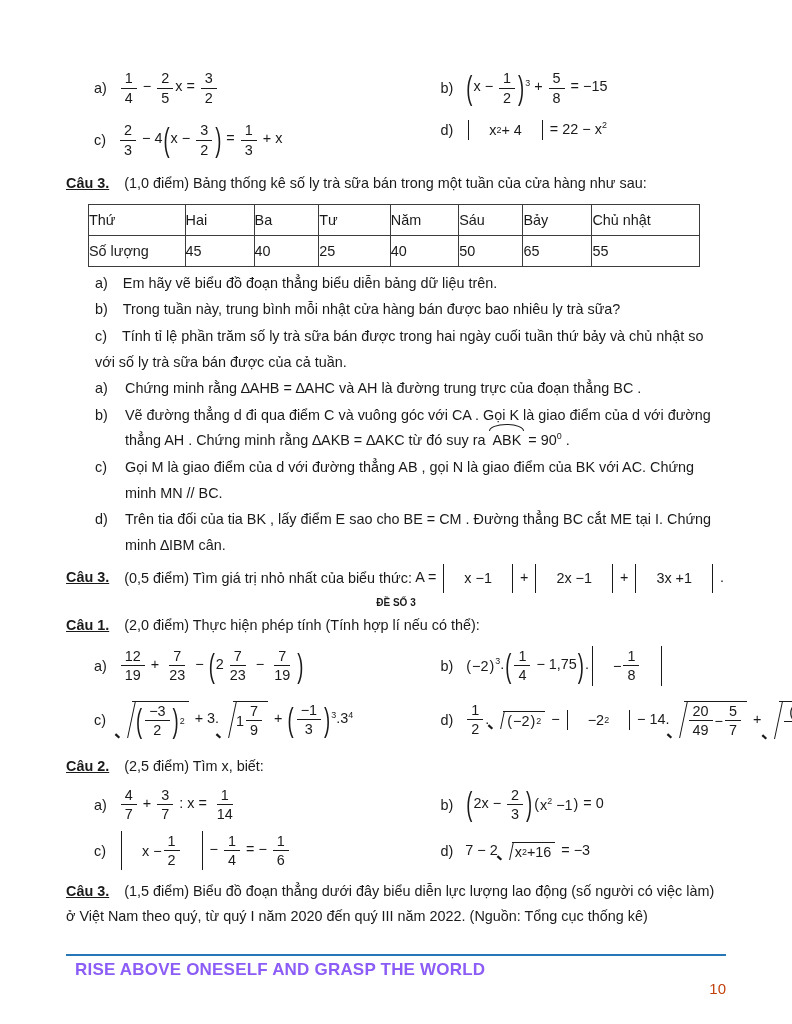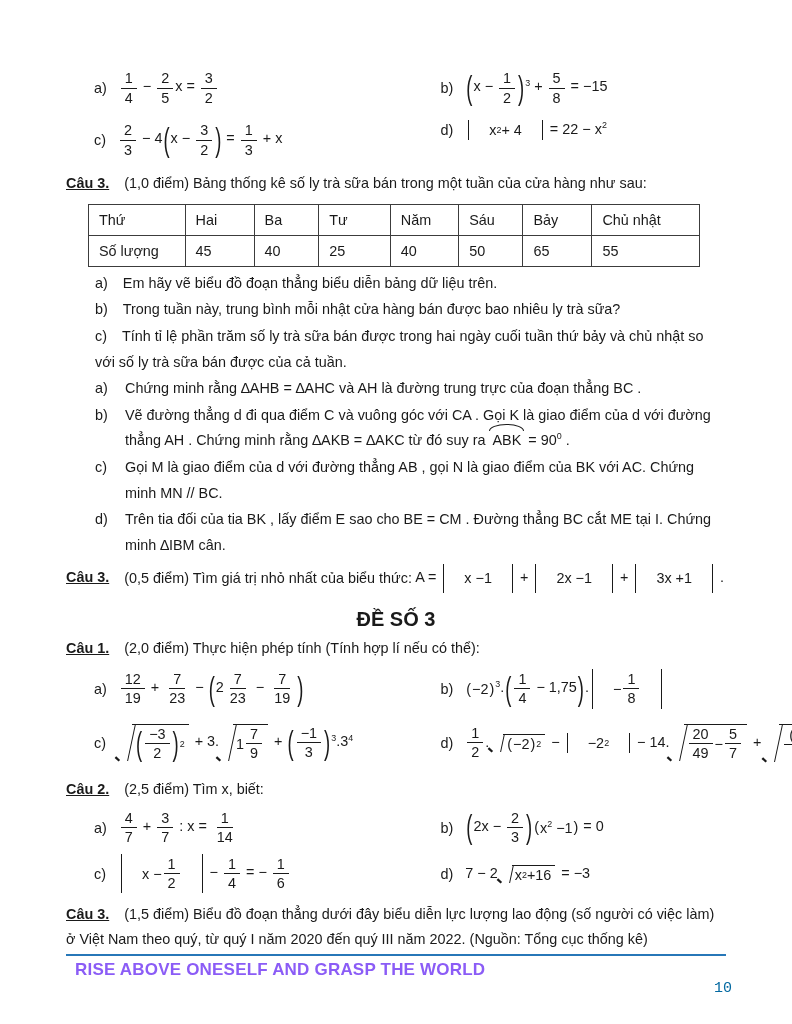--- a/index.html
+++ b/index.html
@@ -45,32 +45,32 @@
   .rbar{border-top:1.5px solid #1a1a1a;padding:1px 4px 0 3px;display:inline-flex;align-items:center;}
   .grp{display:inline-flex;align-items:center;vertical-align:middle;}
   .par{line-height:1;padding:0 1px;}
   .grp.tall>.par{font-size:1.28em;transform:scaleY(1.85);display:inline-block;font-weight:300;}
   .oarc{position:relative;display:inline-block;padding:0 3px;}
   .oarc::before{content:'';position:absolute;left:0;right:0;top:-4px;height:6px;
         border:1.5px solid #1a1a1a;border-bottom:none;border-radius:50% 50% 0 0/100% 100% 0 0;}
 
   
   .stats-table{border-collapse:collapse;margin:7px 0 4px 22px;width:612px;table-layout:fixed;}
-  .stats-table td{border:1.2px solid #3c3c3c;padding:3px 10px;height:24px;font-size:14.4px;margin-left:8px;}
-
-  
-  .de-heading{text-align:center;font-weight:bold;font-size:20px;margin:15px 0 5px 0;}
+  .stats-table td{border:1.2px solid #3c3c3c;padding:3px 0;height:24px;font-size:14.4px;margin-left:8px;}
+
+  
+  .de-heading{text-align:center;font-weight:bold;font-size:10px;margin:4px 0 5px 0;}
 
   
   .footer{position:absolute;left:66px;right:66px;top:954px;}
   .footer-rule{border-top:2px solid #2777b8;height:0;}
   .footer-slogan{margin-top:4px;padding-left:9px;font-weight:bold;font-size:17px;
                  color:#8b5cf6;letter-spacing:0.2px;}
-  .pagenum{position:absolute;top:980px;right:60px;font-family:Liberation Mono, monospace;
-           font-size:15px;color:#0369a1;}
+  .pagenum{position:absolute;top:980px;right:66px;font-family:Liberation Sans, sans-serif;
+           font-size:15px;color:#c2410c;}
 </style>
 </head>
 <body>
 
 <div class="content">
 
   <div class="eqrow h52">
     <div class="eqcell">
       <span class="eqlabel">a)</span>
       <span class="math"><span class="frac">

